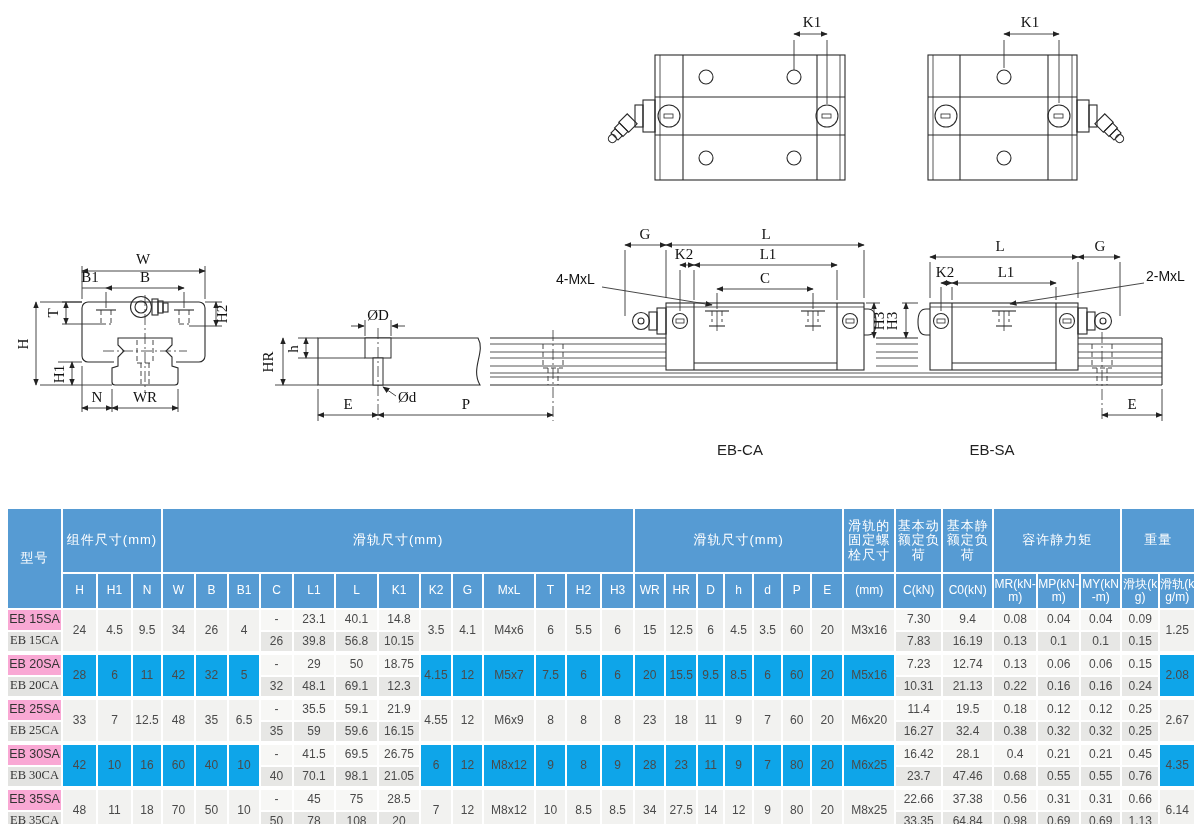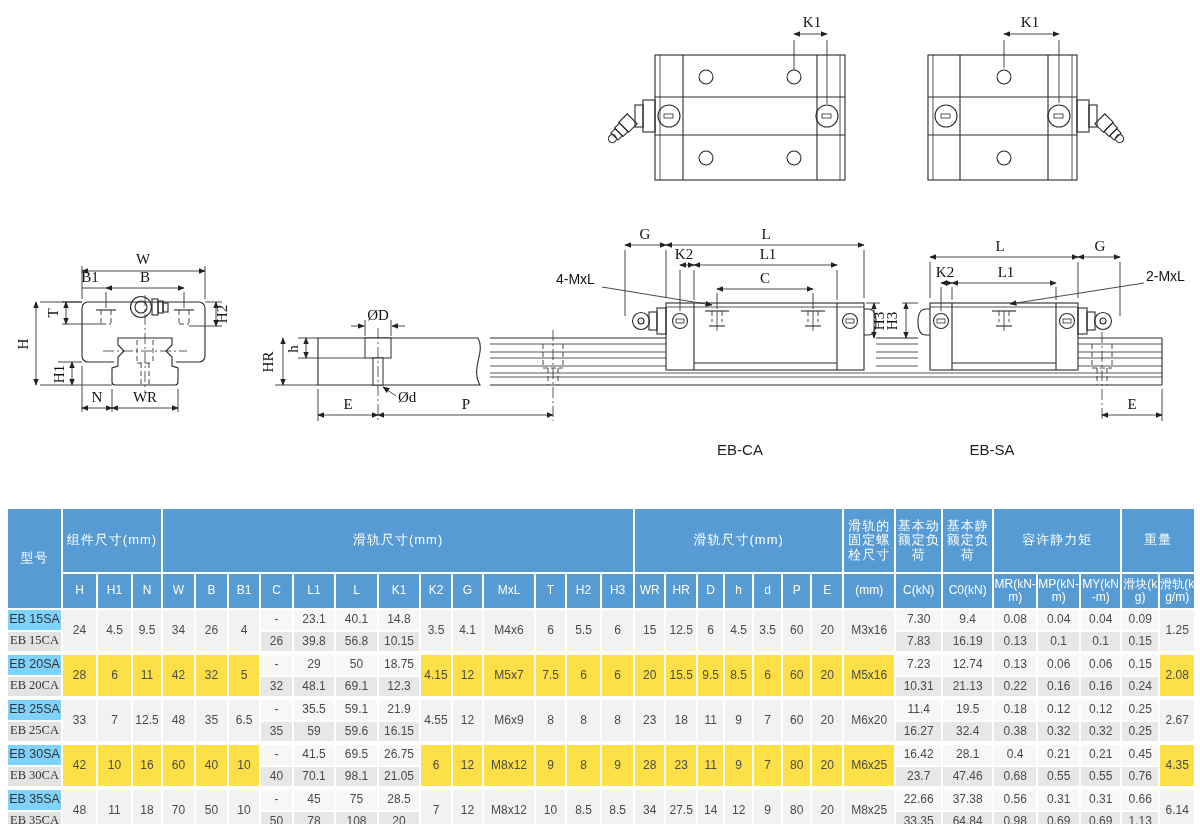--- a/index.html
+++ b/index.html
@@ -22,22 +22,22 @@
   table.spec th,table.spec td{border:1px solid #fff;padding:0;text-align:center;vertical-align:middle;
     overflow:hidden;line-height:1.1;}
   table.spec thead th{background:#569bd3;color:#fff;font-weight:normal;word-break:break-all;}
   table.spec thead tr.grow th{height:63px;font-size:13px;letter-spacing:1px;}
   table.spec thead tr.srow th{height:34px;font-size:12px;letter-spacing:0;}
   th.modelhead{font-size:17px;letter-spacing:3px;font-family:Liberation Serif, serif;}
   table.spec tbody td{height:19.5px;}
   td.sa{background:#f7f7f5;}
   td.ca{background:#e7e7e5;}
   td.mg-even{background:#f2f2f0;}
-  td.mg-odd{background:#fde047;}
-  td.m-sa{background:#7dd3fc;text-align:left;padding-left:7px;color:#333;font-size:12.5px;}
+  td.mg-odd{background:#0ea5e9;}
+  td.m-sa{background:#f9a8d4;text-align:left;padding-left:7px;color:#333;font-size:12.5px;}
   td.m-ca{background:#e3e3e1;text-align:left;padding-left:7px;color:#333;font-size:12.5px;font-family:Liberation Serif, serif;}
   tbody tr.psep td{border-top:3px solid #fff;}
 </style>
 </head>
 <body>
 
 <div class="sheet">
 
 <svg width="1200" height="505" viewBox="0 0 1200 505">
   <defs>

